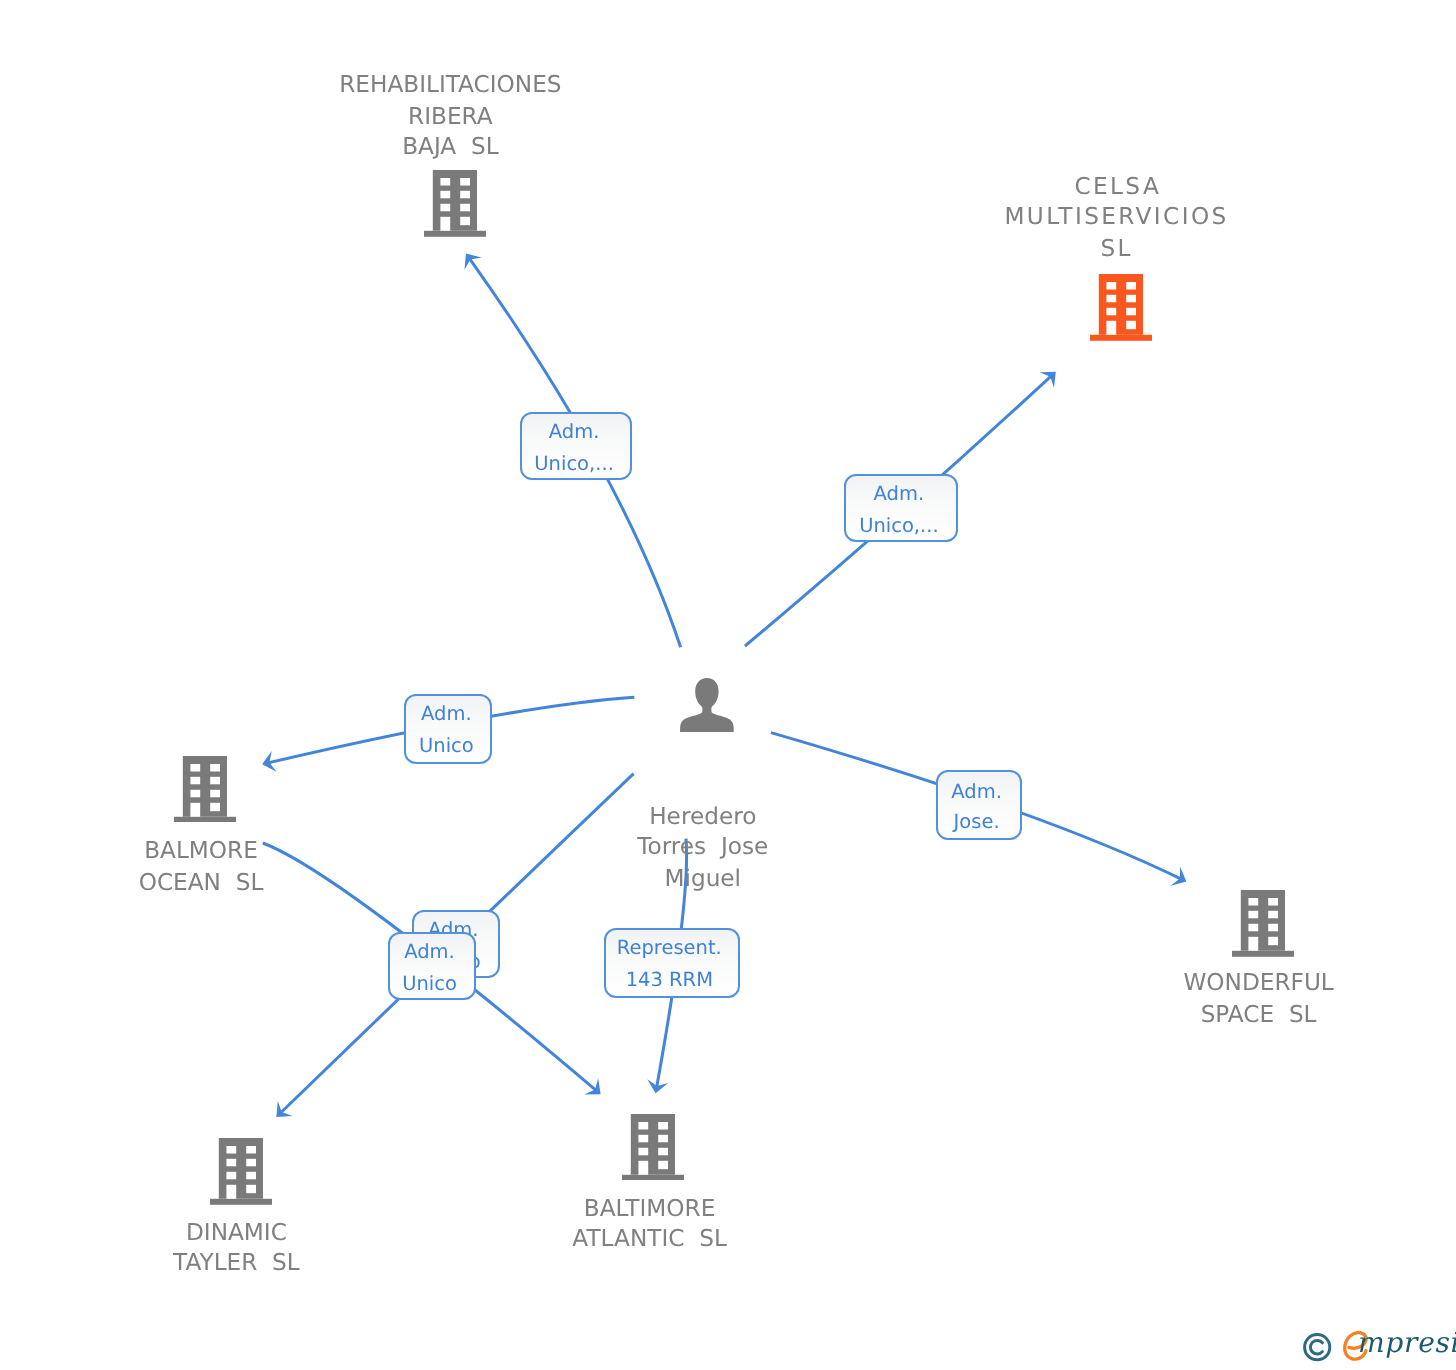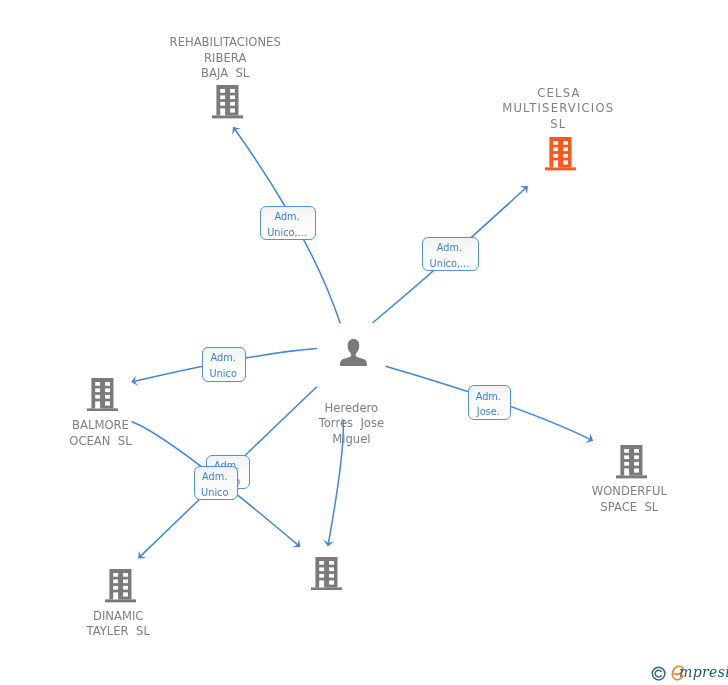--- a/index.html
+++ b/index.html
@@ -156,20 +156,22 @@
           <rect x="8.2" y="4.0" width="4.9" height="3.75"></rect>
           <rect x="18.1" y="4.0" width="4.9" height="3.75"></rect>
           <rect x="8.2" y="10.4" width="4.9" height="3.75"></rect>
           <rect x="18.1" y="10.4" width="4.9" height="3.75"></rect>
           <rect x="8.2" y="16.9" width="4.9" height="3.75"></rect>
           <rect x="18.1" y="16.9" width="4.9" height="3.75"></rect>
           <rect x="8.2" y="23.4" width="4.9" height="7.0"></rect>
           <rect x="18.1" y="23.4" width="4.9" height="4.2"></rect>
         </g>
       </svg></div>
+<div class="node-label" style="left:194.8px;top:596.5px;">BALTIMORE
+ATLANTIC&nbsp; SL</div>
 <div class="node-icon" style="left:339.9px;top:338.8px;"><svg class="ico" width="26.9" height="27.1" viewBox="0 0 26.9 27.1">
         <path fill="#7a7a7a" d="M13.5 0C10.0 0 7.6 2.7 7.6 6.6C7.6 9.9 8.9 12.6 10.5 13.9C11.0 14.3 11.2 14.8 11.2 15.4L11.2 16.6C11.2 17.3 10.5 17.7 9.0 18.2C6.3 19.1 3.2 19.7 1.9 20.8C0.6 21.9 0.15 23.2 0.08 24.6L0 27.1H26.9L26.82 24.6C26.75 23.2 26.3 21.9 25.0 20.8C23.7 19.7 20.6 19.1 17.9 18.2C16.4 17.7 15.7 17.3 15.7 16.6L15.7 15.4C15.7 14.8 15.9 14.3 16.4 13.9C18.0 12.6 19.3 9.9 19.3 6.6C19.3 2.7 17.0 0 13.5 0Z"></path>
       </svg></div>
 <div class="node-label" style="left:221.4px;top:372.7px;margin-top:28px;">Heredero
 Torres&nbsp; Jose
 Miguel</div>
 <div class="chip" style="left:260.3px;top:206.1px;width:55.9px;height:34.1px;z-index:4;">
       <span>Adm.</span>
       <span>Unico,...</span>
     </div>
@@ -181,20 +183,24 @@
       <span>Adm.</span>
       <span>Unico</span>
     </div>
 <div class="chip" style="left:205.9px;top:455.3px;width:43.9px;height:33.7px;z-index:3;">
       <span>Adm.</span>
       <span>Unico</span>
     </div>
 <div class="chip" style="left:194.3px;top:466.2px;width:43.3px;height:33.8px;z-index:5;">
       <span>Adm.</span>
       <span>Unico</span>
+    </div>
+<div class="chip" style="left:301.6px;top:464.2px;width:68.5px;height:34.4px;z-index:4;">
+      <span>Represent.</span>
+      <span>143 RRM</span>
     </div>
 <div class="chip" style="left:467.6px;top:385.3px;width:43.8px;height:34.5px;z-index:4;">
       <span>Adm.</span>
       <span>Jose.</span>
     </div>
 
 <div class="wm" style="left:648px;top:660px;">
   <svg width="80" height="24" viewBox="0 0 80 24">
     <g>
       <circle cx="10.6" cy="13.6" r="6.3" fill="none" stroke="#2f6b7e" stroke-width="1.5"></circle>

